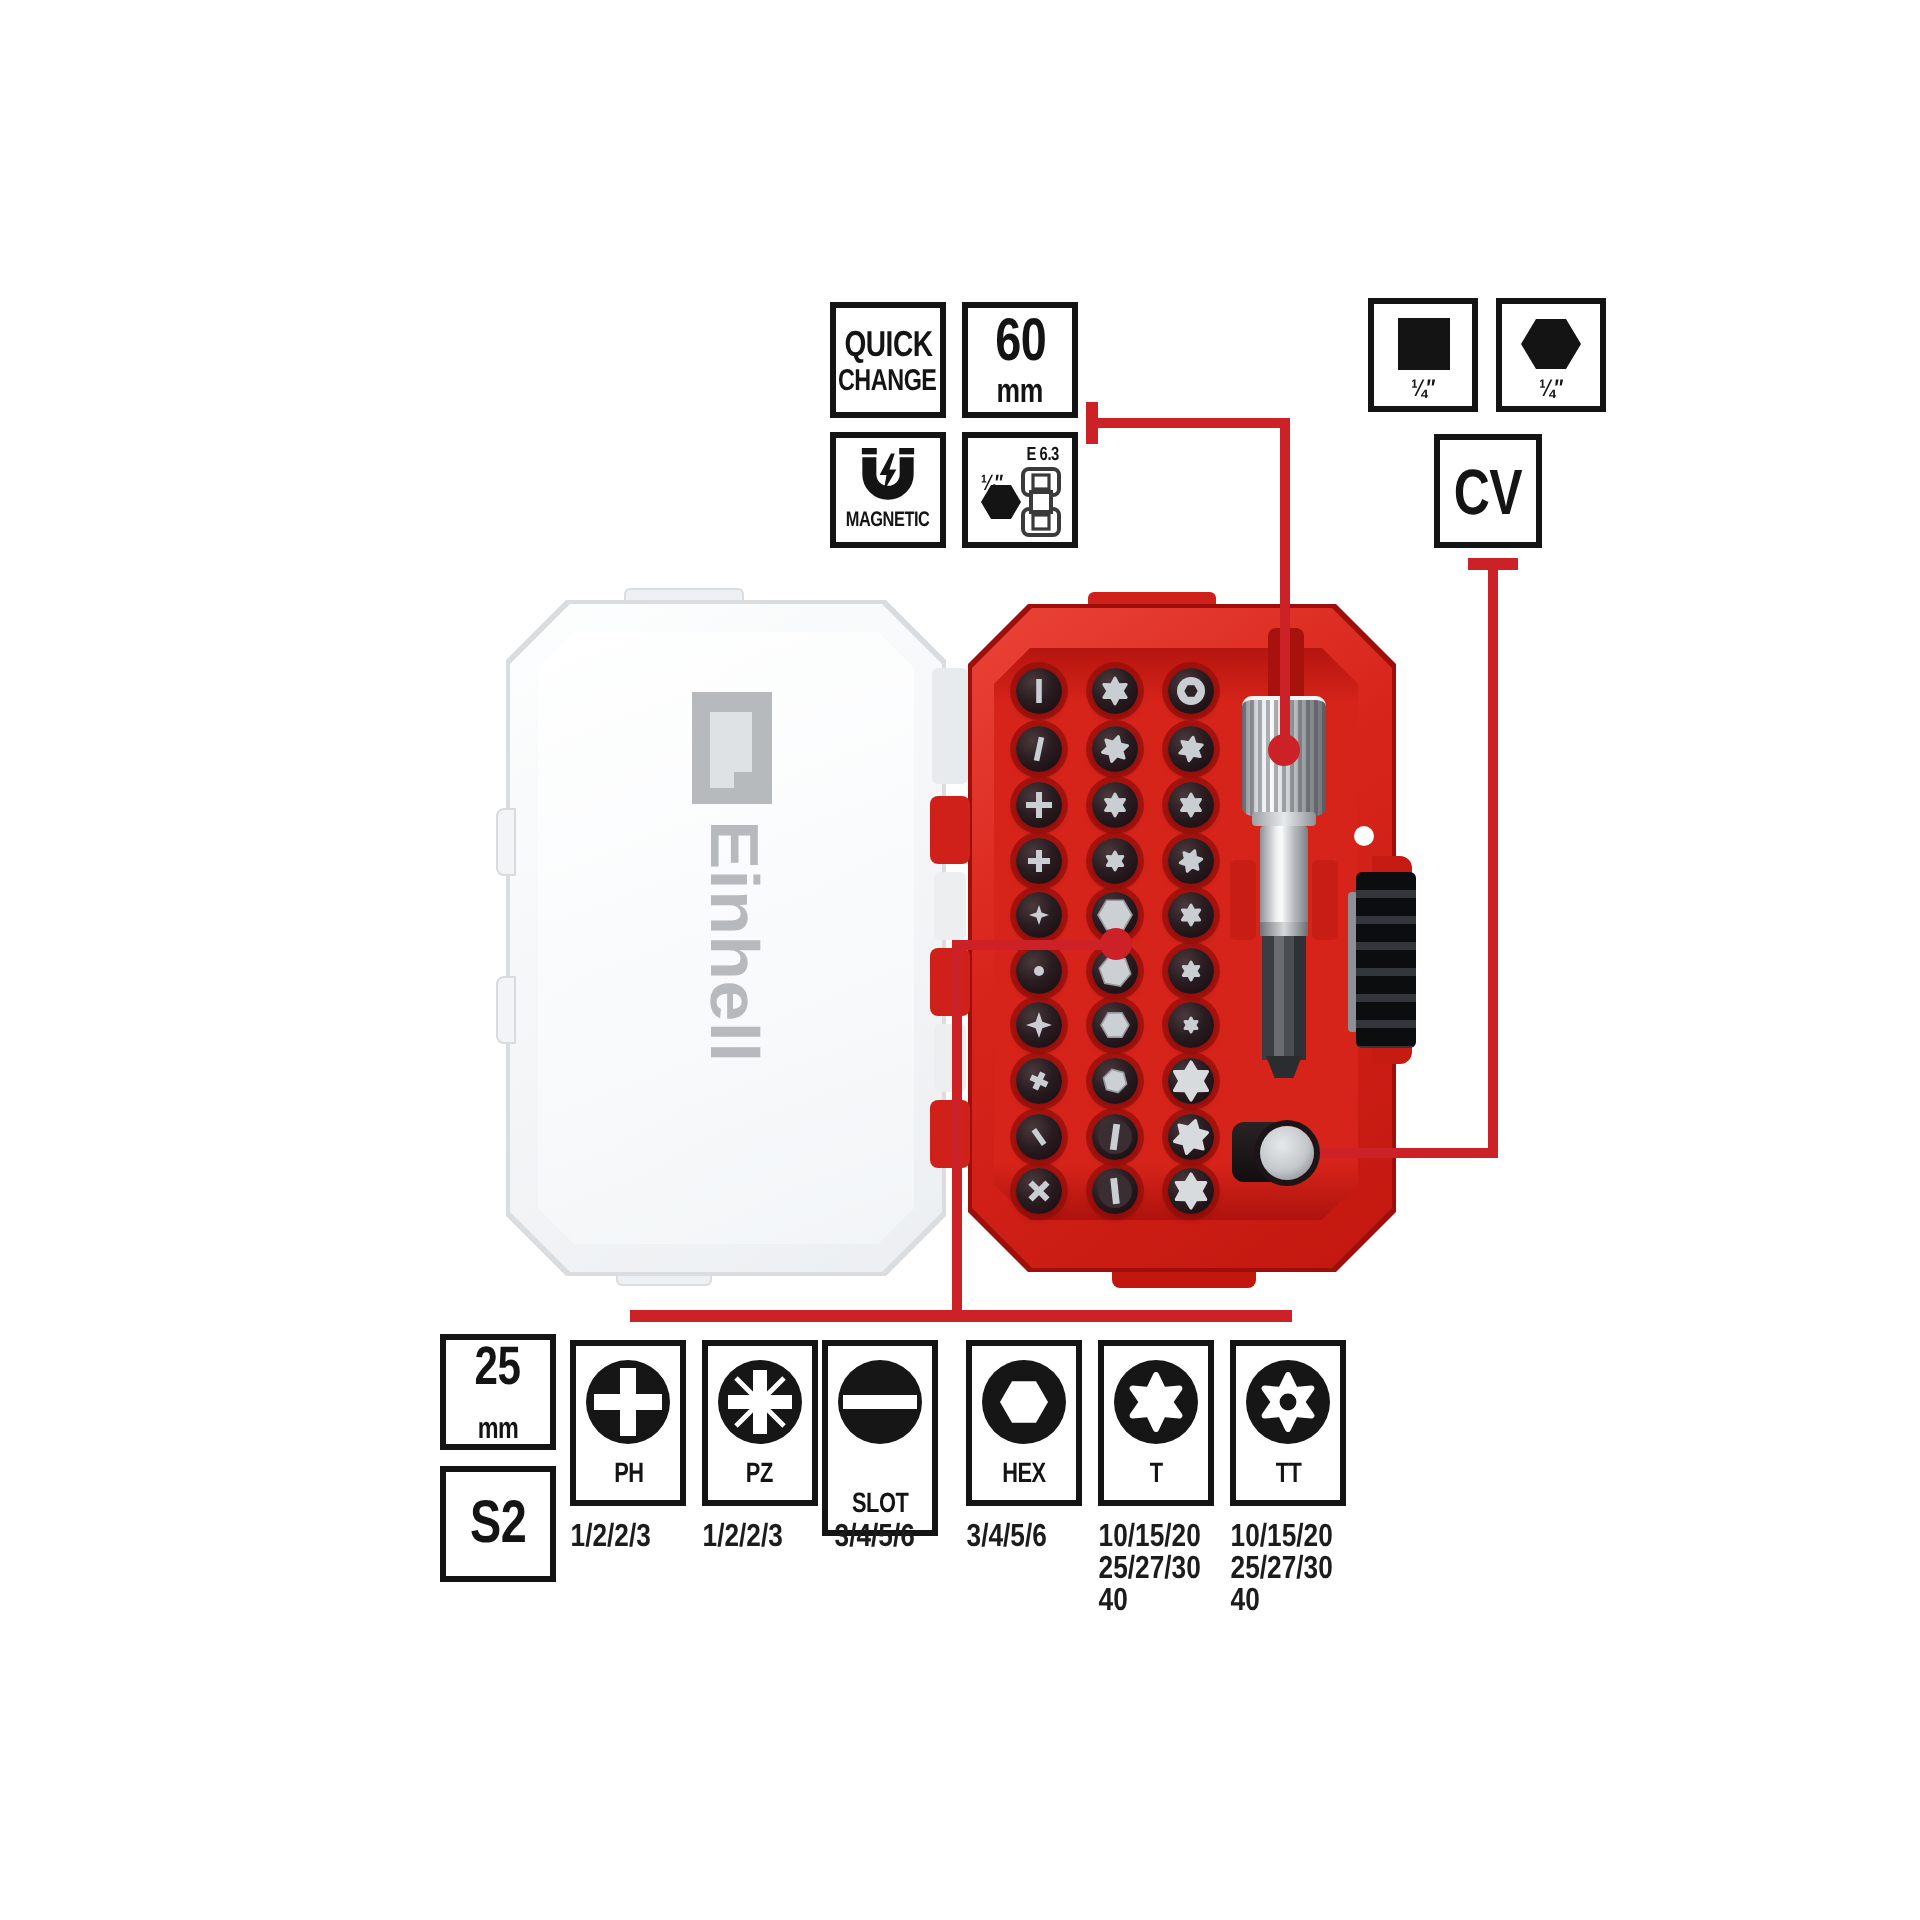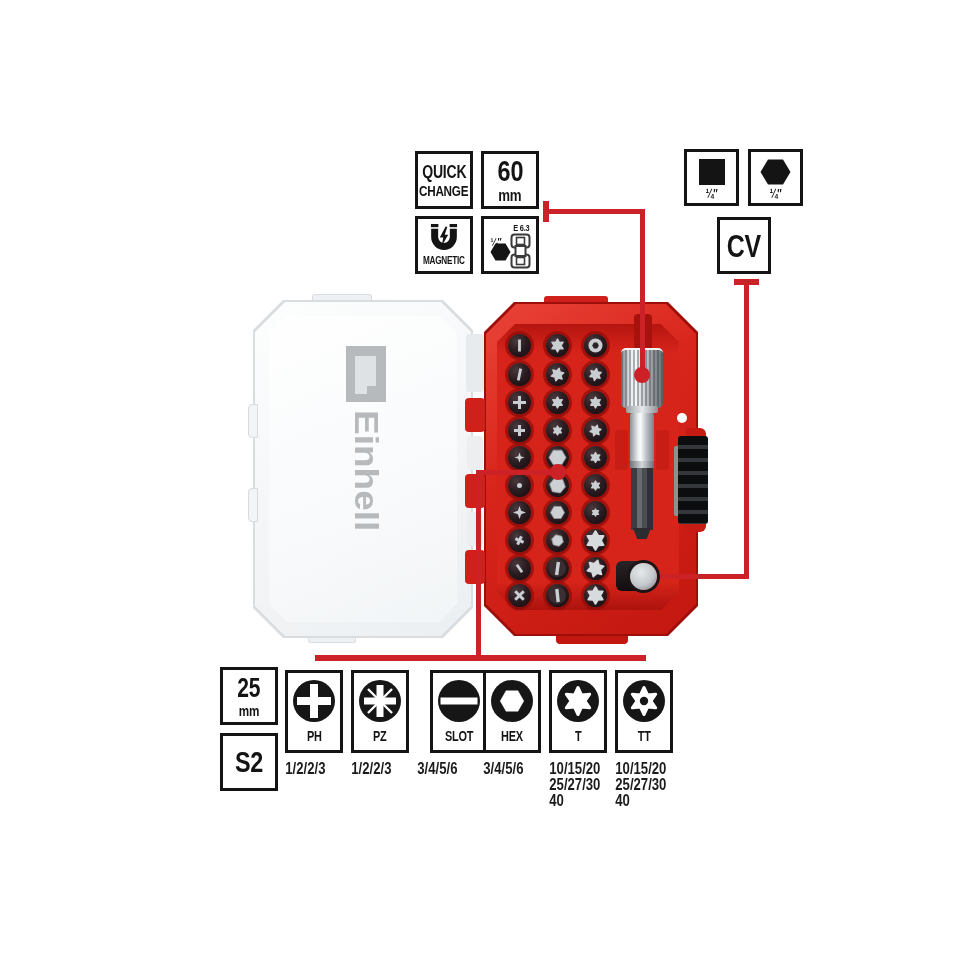--- a/index.html
+++ b/index.html
@@ -351,21 +351,21 @@
   <div class="abs z5" style="left:678px;top:436px;width:30px;height:88px;border-radius:3px;
        background:repeating-linear-gradient(180deg,#0c0d0f 0 9px,#33363a 9px 13px);"></div>
   <div class="abs z5" style="left:677px;top:413px;width:10px;height:10px;background:#ffffff;border-radius:50%;"></div>
 
   <div class="abs" style="left:616px;top:561px;width:26px;height:30px;border-radius:6px;z-index:4;
        background:linear-gradient(180deg,#2a2326,#120d0f);"></div>
   <div class="abs" style="left:630px;top:563px;width:27px;height:27px;border-radius:50%;z-index:9;
        background:radial-gradient(circle at 40% 35%,#e6e9eb,#c3c7cb 55%,#8c9094 85%);
        box-shadow:0 0 0 3px #1c1518;"></div>
 
-  <div class="badge" style="left:220px;top:667px;width:58px;height:58px;">
+  <div class="badge" style="left:220px;top:667px;width:58px;height:58px;justify-content:space-between;">
     <span class="cond" style="font-size:27px;">25</span>
     <span class="cond" style="font-size:15px;margin-top:1px;">mm</span>
   </div>
   <div class="badge" style="left:220px;top:733px;width:58px;height:58px;">
     <span class="cond" style="font-size:30px;">S2</span>
   </div>
 
   <div id="spec-cols">
       <div class="spec-badge" style="left: 285px; top: 670px; width: 58px; height: 83px;">
         <span><svg width="44" height="44" viewBox="0 0 44 44">
@@ -384,21 +384,21 @@
             <rect x="18.5" y="6" width="7" height="32" fill="#ffffff"></rect>
             <rect x="6" y="18.5" width="32" height="7" fill="#ffffff"></rect>
     <rect x="20.8" y="5" width="2.4" height="34" fill="#ffffff" transform="rotate(45 22 22)"></rect>
     <rect x="20.8" y="5" width="2.4" height="34" fill="#ffffff" transform="rotate(-45 22 22)"></rect>
           </svg></span>
         <span class="cond" style="font-size: 14px;">PZ</span>
       </div>
       <div class="spec-vals" style="left: 345px; top: 761px; width: 70px;">
         <div>1/2/2/3</div>
       </div>
-      <div class="spec-badge" style="left: 411px; top: 670px; width: 58px; height: 83px; margin-left: 19px;">
+      <div class="spec-badge" style="left: 411px; top: 670px; width: 58px; height: 98px;">
         <span><svg width="44" height="44" viewBox="0 0 44 44">
             <circle cx="22" cy="22" r="21" fill="#161616"></circle>
             <rect x="3.5" y="18.5" width="37" height="7" fill="#ffffff"></rect>
           </svg></span>
         <span class="cond" style="font-size: 14px;">SLOT</span>
       </div>
       <div class="spec-vals" style="left: 411px; top: 761px; width: 70px;">
         <div>3/4/5/6</div>
       </div>
       <div class="spec-badge" style="left: 483px; top: 670px; width: 58px; height: 83px;">

